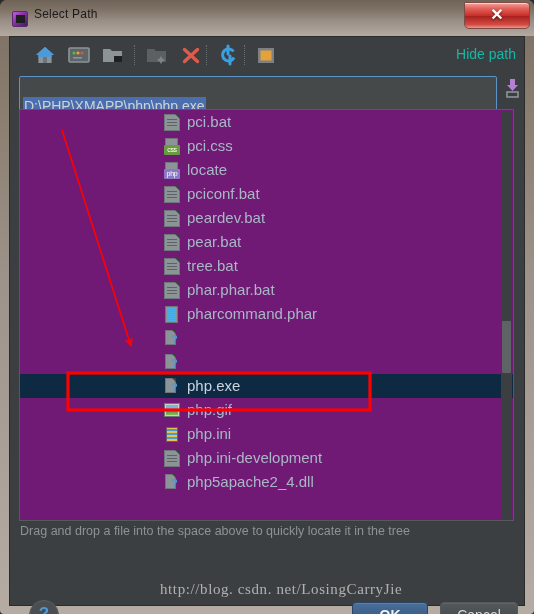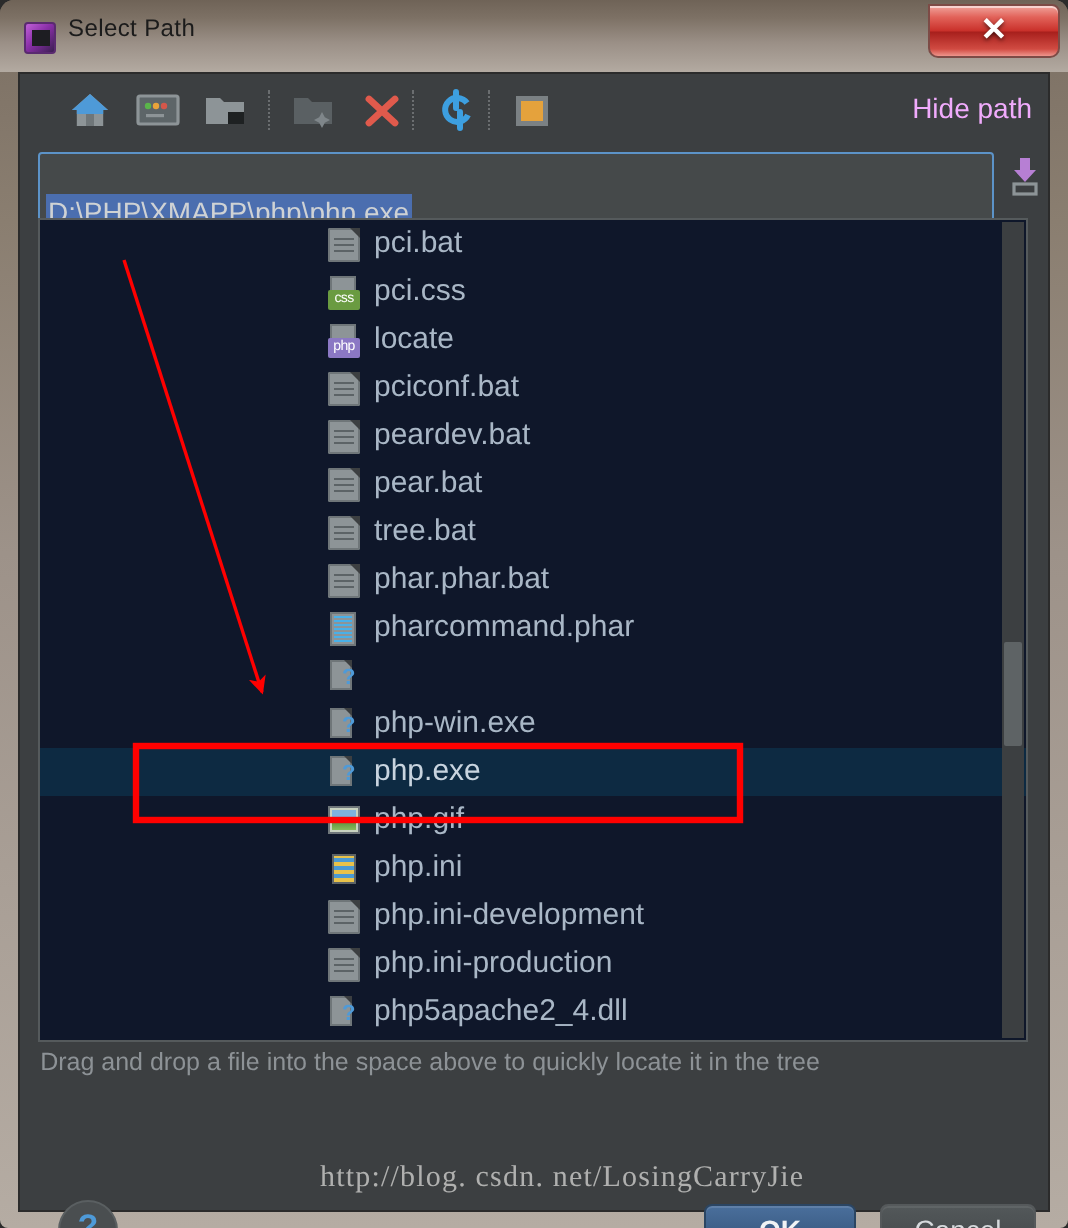--- a/index.html
+++ b/index.html
@@ -108,21 +108,21 @@
   .tb-sep {
     position: absolute;
     top: 8px;
     width: 1px; height: 20px;
     border-left: 1px dotted #6b6e70;
   }
   #hide-path-link {
     position: absolute;
     right: 8px; top: 9px;
     font-size: 14px;
-    color: #f0abfc;
+    color: #14b8a6;
     cursor: pointer;
     white-space: nowrap;
   }
 
   
   #path-row {
     position: absolute;
     left: 0; top: 36px;
     width: 514px; height: 32px;
   }
@@ -154,21 +154,21 @@
     width: 18px; height: 20px;
     cursor: pointer;
   }
 
   
   #list-panel {
     position: absolute;
     left: 9px; top: 72px;
     width: 495px;
     height: 412px;
-    background: #0f172a;
+    background: #701a75;
     border: 1px solid #555a5c;
     box-sizing: border-box;
     overflow: hidden;
   }
   .row {
     position: relative;
     height: 24px;
     line-height: 24px;
     white-space: nowrap;
     cursor: pointer;
@@ -511,21 +511,20 @@
             <span class="ic ic-q">
               <span class="sheet"></span>
               <span class="qm">?</span>
             </span>
           </div>
           <div class="row">
             <span class="ic ic-q">
               <span class="sheet"></span>
               <span class="qm">?</span>
             </span>
-            <span class="nm">php-win.exe</span>
           </div>
           <div class="row selected">
             <span class="ic ic-q">
               <span class="sheet"></span>
               <span class="qm">?</span>
             </span>
             <span class="nm">php.exe</span>
           </div>
           <div class="row">
             <span class="ic ic-img">
@@ -538,26 +537,20 @@
             <span class="ic ic-ini">
               <span class="body"></span>
             </span>
             <span class="nm">php.ini</span>
           </div>
           <div class="row">
             <span class="ic ic-doc">
               <span class="lines"></span>
             </span>
             <span class="nm">php.ini-development</span>
-          </div>
-          <div class="row">
-            <span class="ic ic-doc">
-              <span class="lines"></span>
-            </span>
-            <span class="nm">php.ini-production</span>
           </div>
           <div class="row">
             <span class="ic ic-q">
               <span class="sheet"></span>
               <span class="qm">?</span>
             </span>
             <span class="nm">php5apache2_4.dll</span>
           </div>
         </div>
       <div id="vscroll-track">

